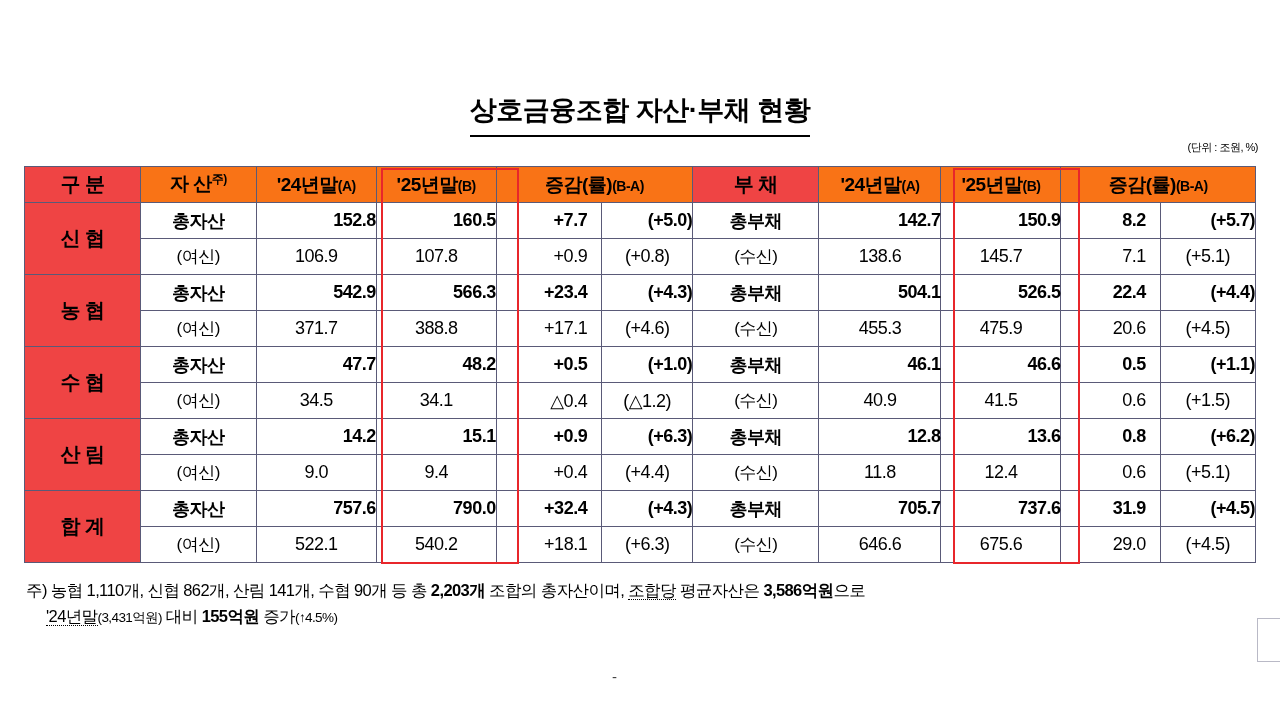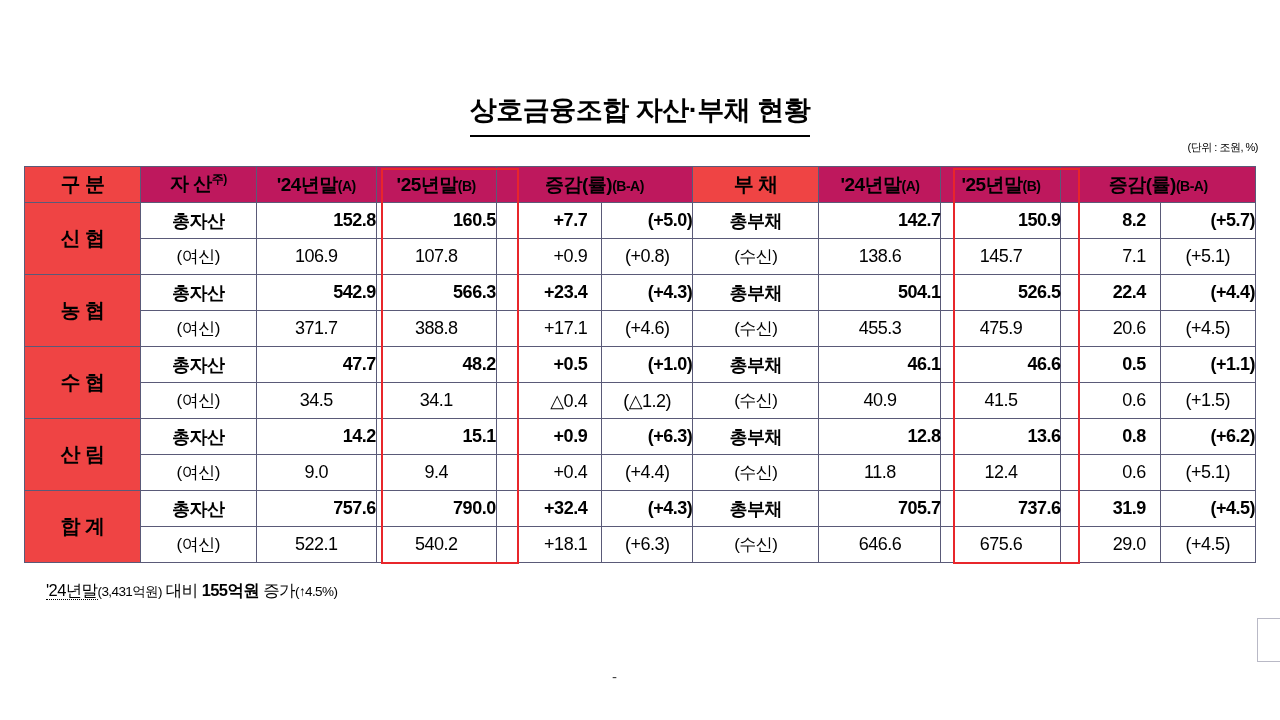--- a/index.html
+++ b/index.html
@@ -53,21 +53,21 @@
   }
   table.main td, table.main th {
     border: 1px solid #5a5a78;
     padding: 0;
     text-align: center;
     vertical-align: middle;
     height: 35px;
     letter-spacing: -0.5px;
   }
   .hdr {
-    background: #be185d;
+    background: #f97316;
     font-weight: bold;
     font-size: 19px;
   }
   .sub { font-size: 14px; font-weight: bold; }
   .supn { font-size: 12px; vertical-align: super; }
 
   .lbl {
     background: #ef4444;
     font-weight: bold;
     font-size: 20px;
@@ -316,20 +316,23 @@
       <td class="num r thickbottom">29.0</td>
       <td class="num thickbottom thickright">(+4.5)</td>
     </tr>
   </tbody>
     </table>
 
   <div class="redbox" id="redbox1"></div>
   <div class="redbox" id="redbox2"></div>
 
   <div class="footnote">
+    <div>
+      <span>주) 농협 1,110개, 신협 862개, 산림 141개, 수협 90개 등 총 </span><b>2,203개</b><span> 조합의 총자산이며, </span><span class="u-dotted">조합당</span><span> 평균자산은 </span><b>3,586억원</b><span>으로</span>
+    </div>
     <div style="padding-left:20px">
       <span class="u-dotted">'24년말</span><span class="fn-small">(3,431억원)</span><span> 대비 </span><b>155억원</b><span> 증가</span><span class="fn-small">(↑4.5%)</span>
     </div>
   </div>
 
   <div class="dash">-</div>
   <div class="corner"></div>
 
 </div>
 

